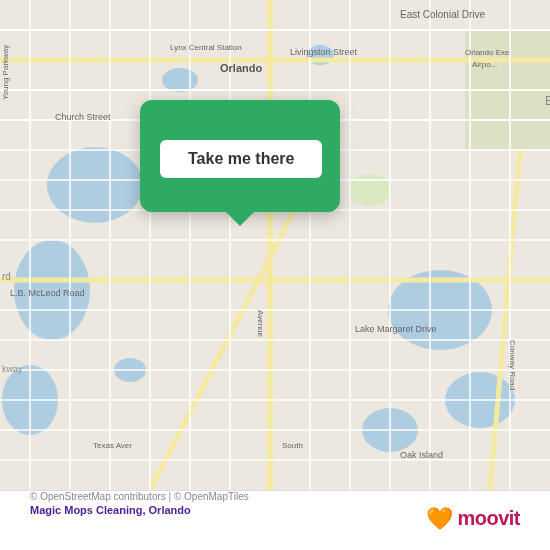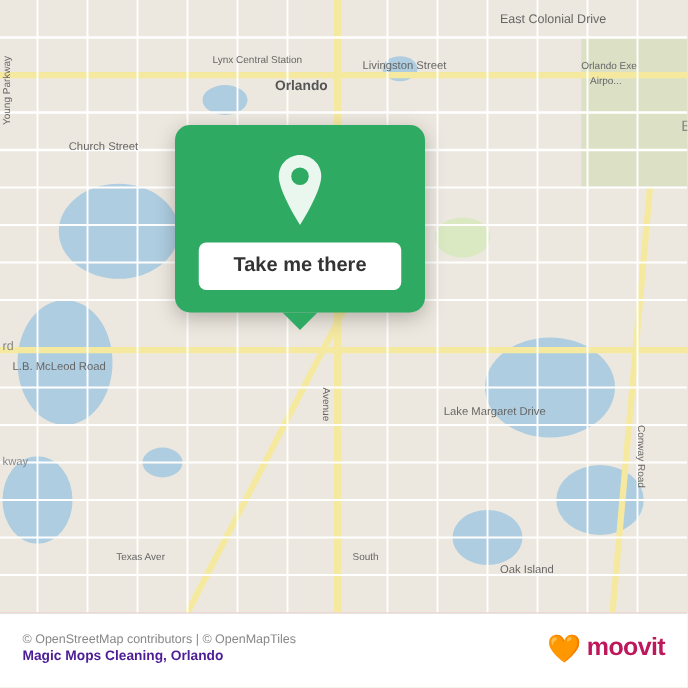--- a/index.html
+++ b/index.html
@@ -9,41 +9,40 @@
       overflow: hidden;
       font-family: Arial, sans-serif;
       background: #fff;
     }
 
     .map-container {
       position: relative;
       width: 550px;
       height: 490px;
       overflow: hidden;
-      background: #fca5a5;
+      background: #14b8a6;
     }
 
     
     .map-bg {
       width: 100%;
       height: 100%;
       position: absolute;
       top: 0; left: 0;
     }
 
     
     .popup-card {
       position: absolute;
       top: 100px;
       left: 140px;
       width: 200px;
       background: #2eaa62;
       border-radius: 12px;
       display: flex;
-      flex-direction: column;
       align-items: center;
       padding: 24px 20px 18px;
       box-shadow: 0 4px 16px rgba(0,0,0,0.25);
       z-index: 10;
     }
 
     .popup-card::after {
       content: '';
       position: absolute;
       bottom: -14px;
@@ -74,23 +73,22 @@
       white-space: nowrap;
     }
 
     
     .bottom-bar {
       width: 550px;
       height: 56px;
       background: #fff;
       border-top: 1px solid #ddd;
       display: flex;
-      align-items: center;
       justify-content: space-between;
-      padding: 0 18px;
+      padding: 0 30px;
     }
 
     .bottom-left {
       display: flex;
       flex-direction: column;
     }
 
     .attribution {
       font-size: 10px;
       color: #888;

